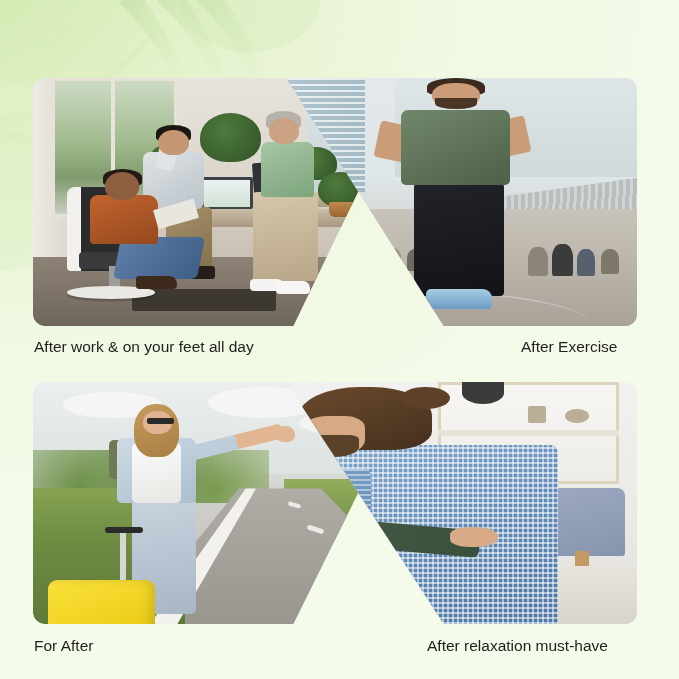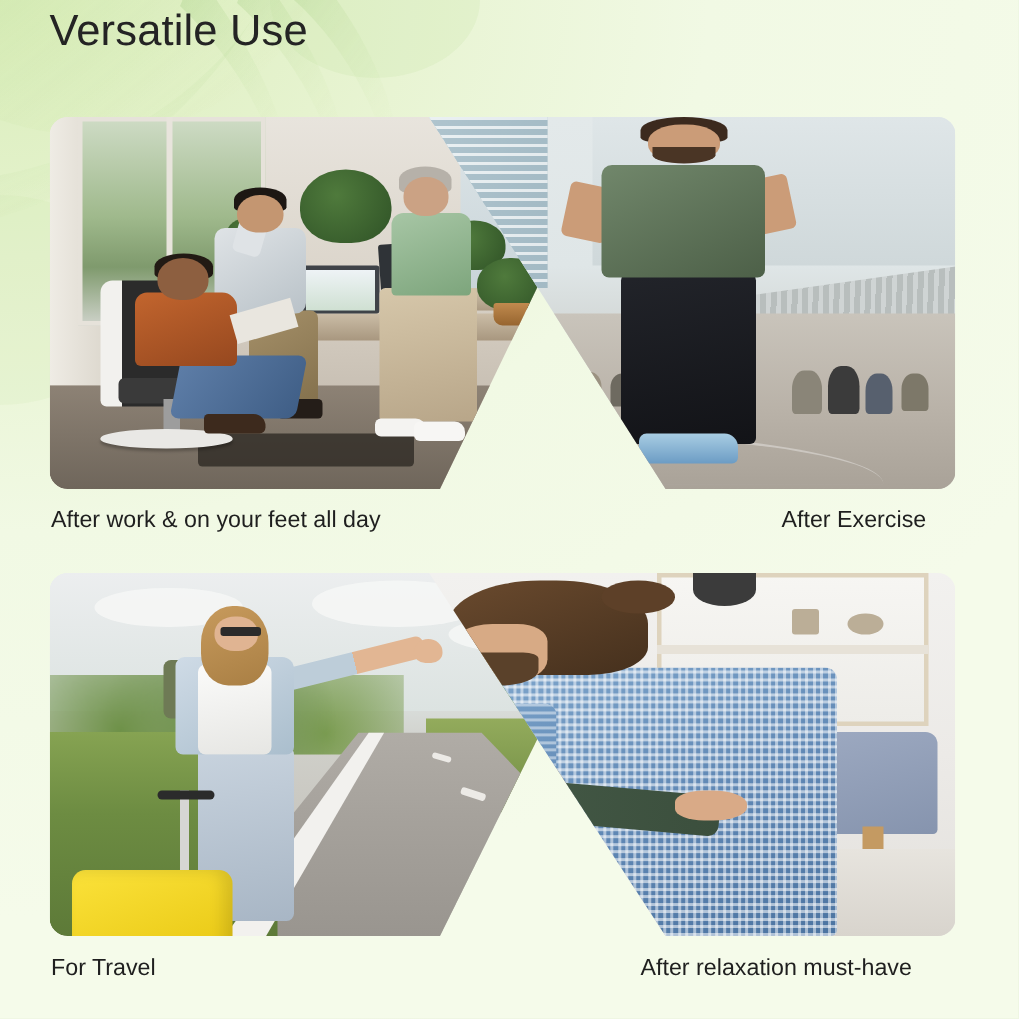--- a/index.html
+++ b/index.html
@@ -503,21 +503,20 @@
     <ellipse cx="60" cy="-30" rx="150" ry="120" fill="url(#lg1)"></ellipse>
     <path d="M130,-20 C175,40 200,95 196,150 C188,92 158,40 120,4 Z" fill="url(#lg2)"></path>
     <path d="M168,-25 C215,35 238,90 232,142 C224,86 196,36 158,2 Z" fill="url(#lg2)"></path>
     <path d="M205,-25 C252,30 272,85 266,135 C258,82 232,32 196,0 Z" fill="url(#lg2)"></path>
     <path d="M-20,120 C60,110 130,70 170,10 C120,90 50,135 -20,150 Z" fill="url(#lg2)"></path>
     <ellipse cx="250" cy="0" rx="70" ry="52" fill="#b9da95" opacity=".20"></ellipse>
     <ellipse cx="0" cy="200" rx="90" ry="70" fill="#c6e2a4" opacity=".18"></ellipse>
   </svg>
 
   <div class="head-wrap">
-    <div class="title">Versatile Use</div>
   </div>
 
   <div class="row" id="row-top">
 
     <div class="pane pane-left">
       <div class="photo ph-office">
         <div class="of-glasswall"></div>
         <div class="of-pillar"></div>
         <div class="of-window"></div>
         <div class="of-desk2"></div>
@@ -680,16 +679,16 @@
         <div class="hm-sleeve"></div>
           <div class="hm-hand-on"></div>
         <div class="hw-arm"></div>
           <div class="hw-hand"></div>
       </div>
     </div>
   </div>
 
   <div class="cap" id="cap-1">After work &amp; on your feet all day</div>
   <div class="cap" id="cap-2">After Exercise</div>
-  <div class="cap" id="cap-3">For Travel</div>
+  <div class="cap" id="cap-3">For After</div>
   <div class="cap" id="cap-4">After relaxation must-have</div>
 
 </div>
 
 </body></html>

